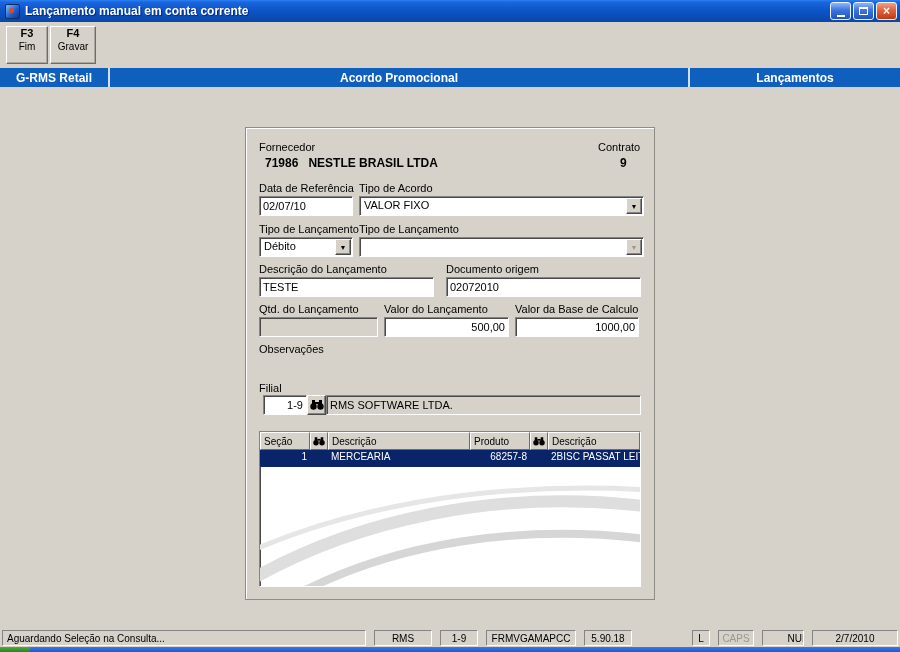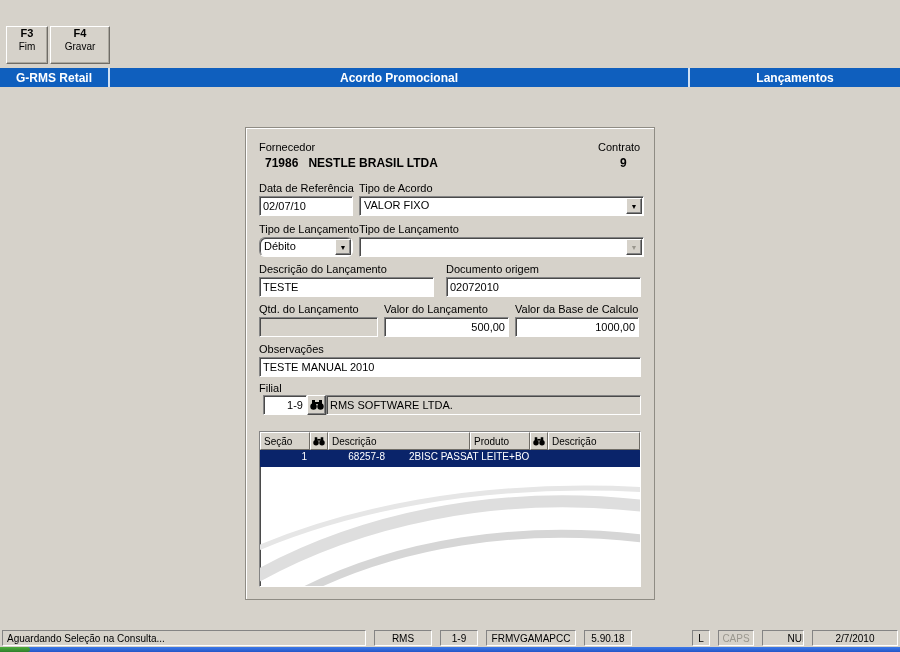--- a/index.html
+++ b/index.html
@@ -92,27 +92,40 @@
   
   .taskbar { position:absolute; left:0; right:0; bottom:0; height:5px; background:linear-gradient(180deg,#3C79E8,#2456C8); }
   .start-sliver { position:absolute; left:0; top:0; bottom:0; width:30px;
     background:linear-gradient(180deg,#4FAE3C,#2E7E2C); border-radius:0 3px 3px 0; }
 </style>
 </head>
 <body>
 
 <div class="win">
 
+  <div class="titlebar">
+    <div class="app-icon"></div>
+    <div class="title-text">Lançamento manual em conta corrente</div>
+    <div class="tb-btn blue">
+        <span class="glyph-min"></span>
+      </div>
+    <div class="tb-btn blue">
+        <span class="glyph-max"></span>
+      </div>
+    <div class="tb-btn red">
+        <span>×</span>
+      </div>
+  </div>
 
   <div class="toolbar">
     <div class="tool-btn" style="left:6px; width:42px;">
       <div class="tool-key">F3</div>
       <div class="tool-label">Fim</div>
     </div>
-    <div class="tool-btn" style="left:50px; width:60px;">
+    <div class="tool-btn" style="left:50px; width:46px;">
       <div class="tool-key">F4</div>
       <div class="tool-label">Gravar</div>
     </div>
   </div>
 
   <div class="appheader">
     <div class="hdr-cell hdr-left">G-RMS Retail</div>
     <div class="hdr-cell hdr-center">Acordo Promocional</div>
     <div class="hdr-cell hdr-right">Lançamentos</div>
   </div>
@@ -130,21 +143,21 @@
     <div class="lbl" style="left:13px; top:54px;">Data de Referência</div>
     <input class="txt" style="left: 13px; top: 68px; width: 94px;" readonly="" value="02/07/10">
 
     <div class="lbl" style="left:113px; top:54px;">Tipo de Acordo</div>
     <div class="combo" style="left:113px; top:68px; width:285px;">
       <span class="val">VALOR FIXO</span>
       <span class="arrow">▼</span>
     </div>
 
     <div class="lbl" style="left:13px; top:95px;">Tipo de Lançamento</div>
-    <div class="combo" style="left:13px; top:109px; width:94px;border-radius:6px;">
+    <div class="combo" style="left:13px; top:109px; width:94px;">
       <span class="val">Débito</span>
       <span class="arrow">▼</span>
     </div>
 
     <div class="lbl" style="left:113px; top:95px;">Tipo de Lançamento</div>
     <div class="combo disabled" style="left:113px; top:109px; width:285px;">
       <span class="val"></span>
       <span class="arrow">▼</span>
     </div>
 
@@ -157,21 +170,20 @@
     <div class="lbl" style="left:13px; top:175px;">Qtd. do Lançamento</div>
     <input class="txt disabled" style="left: 13px; top: 189px; width: 119px;" readonly="" value="">
 
     <div class="lbl" style="left:138px; top:175px;">Valor do Lançamento</div>
     <input class="txt right" style="left: 138px; top: 189px; width: 125px;" value="500,00">
 
     <div class="lbl" style="left:269px; top:175px;">Valor da Base de Calculo</div>
     <input class="txt right" style="left: 269px; top: 189px; width: 124px;" value="1000,00">
 
     <div class="lbl" style="left:13px; top:215px;">Observações</div>
-    <input class="txt" style="left: 13px; top: 229px; width: 382px;" value="TESTE MANUAL 2010">
 
     <div class="lbl" style="left:13px; top:254px;">Filial</div>
     <input class="txt right" style="left: 17px; top: 267px; width: 44px;" value="1-9">
     <div class="binoc-btn" style="left:61px; top:267px;">
       <svg width="14" height="10" viewBox="0 0 14 10">
         <rect x="2" y="0" width="3" height="5" fill="#000"></rect>
           <rect x="9" y="0" width="3" height="5" fill="#000"></rect>
         <rect x="5" y="2" width="4" height="2" fill="#000"></rect>
         <circle cx="3.5" cy="6.5" r="3.2" fill="#000"></circle>
           <circle cx="10.5" cy="6.5" r="3.2" fill="#000"></circle>
@@ -200,20 +212,21 @@
             <rect x="5" y="2" width="4" height="2" fill="#000"></rect>
             <circle cx="3.5" cy="6.5" r="3.2" fill="#000"></circle>
               <circle cx="10.5" cy="6.5" r="3.2" fill="#000"></circle>
           </svg>
         </div>
         <div class="gh col-d2">Descrição</div>
       </div>
       <div class="grid-row">
         <div class="gc col-secao">1</div>
         <div class="gc col-icon"></div>
+        <div class="gc col-d1">MERCEARIA</div>
         <div class="gc col-prod">68257-8</div>
         <div class="gc col-icon"></div>
         <div class="gc col-d2">2BISC PASSAT LEITE+BO</div>
       </div>
       <svg class="watermark" viewBox="0 0 380 120">
         <path d="M -20 118 C 90 52, 240 18, 400 40" stroke="#DEDEDE" stroke-width="12" fill="none"></path>
         <path d="M 30 130 C 130 76, 260 52, 410 74" stroke="#D6D6D6" stroke-width="8" fill="none"></path>
         <path d="M -20 88 C 80 42, 220 12, 390 22" stroke="#E6E6E6" stroke-width="5" fill="none"></path>
       </svg>
     </div>

